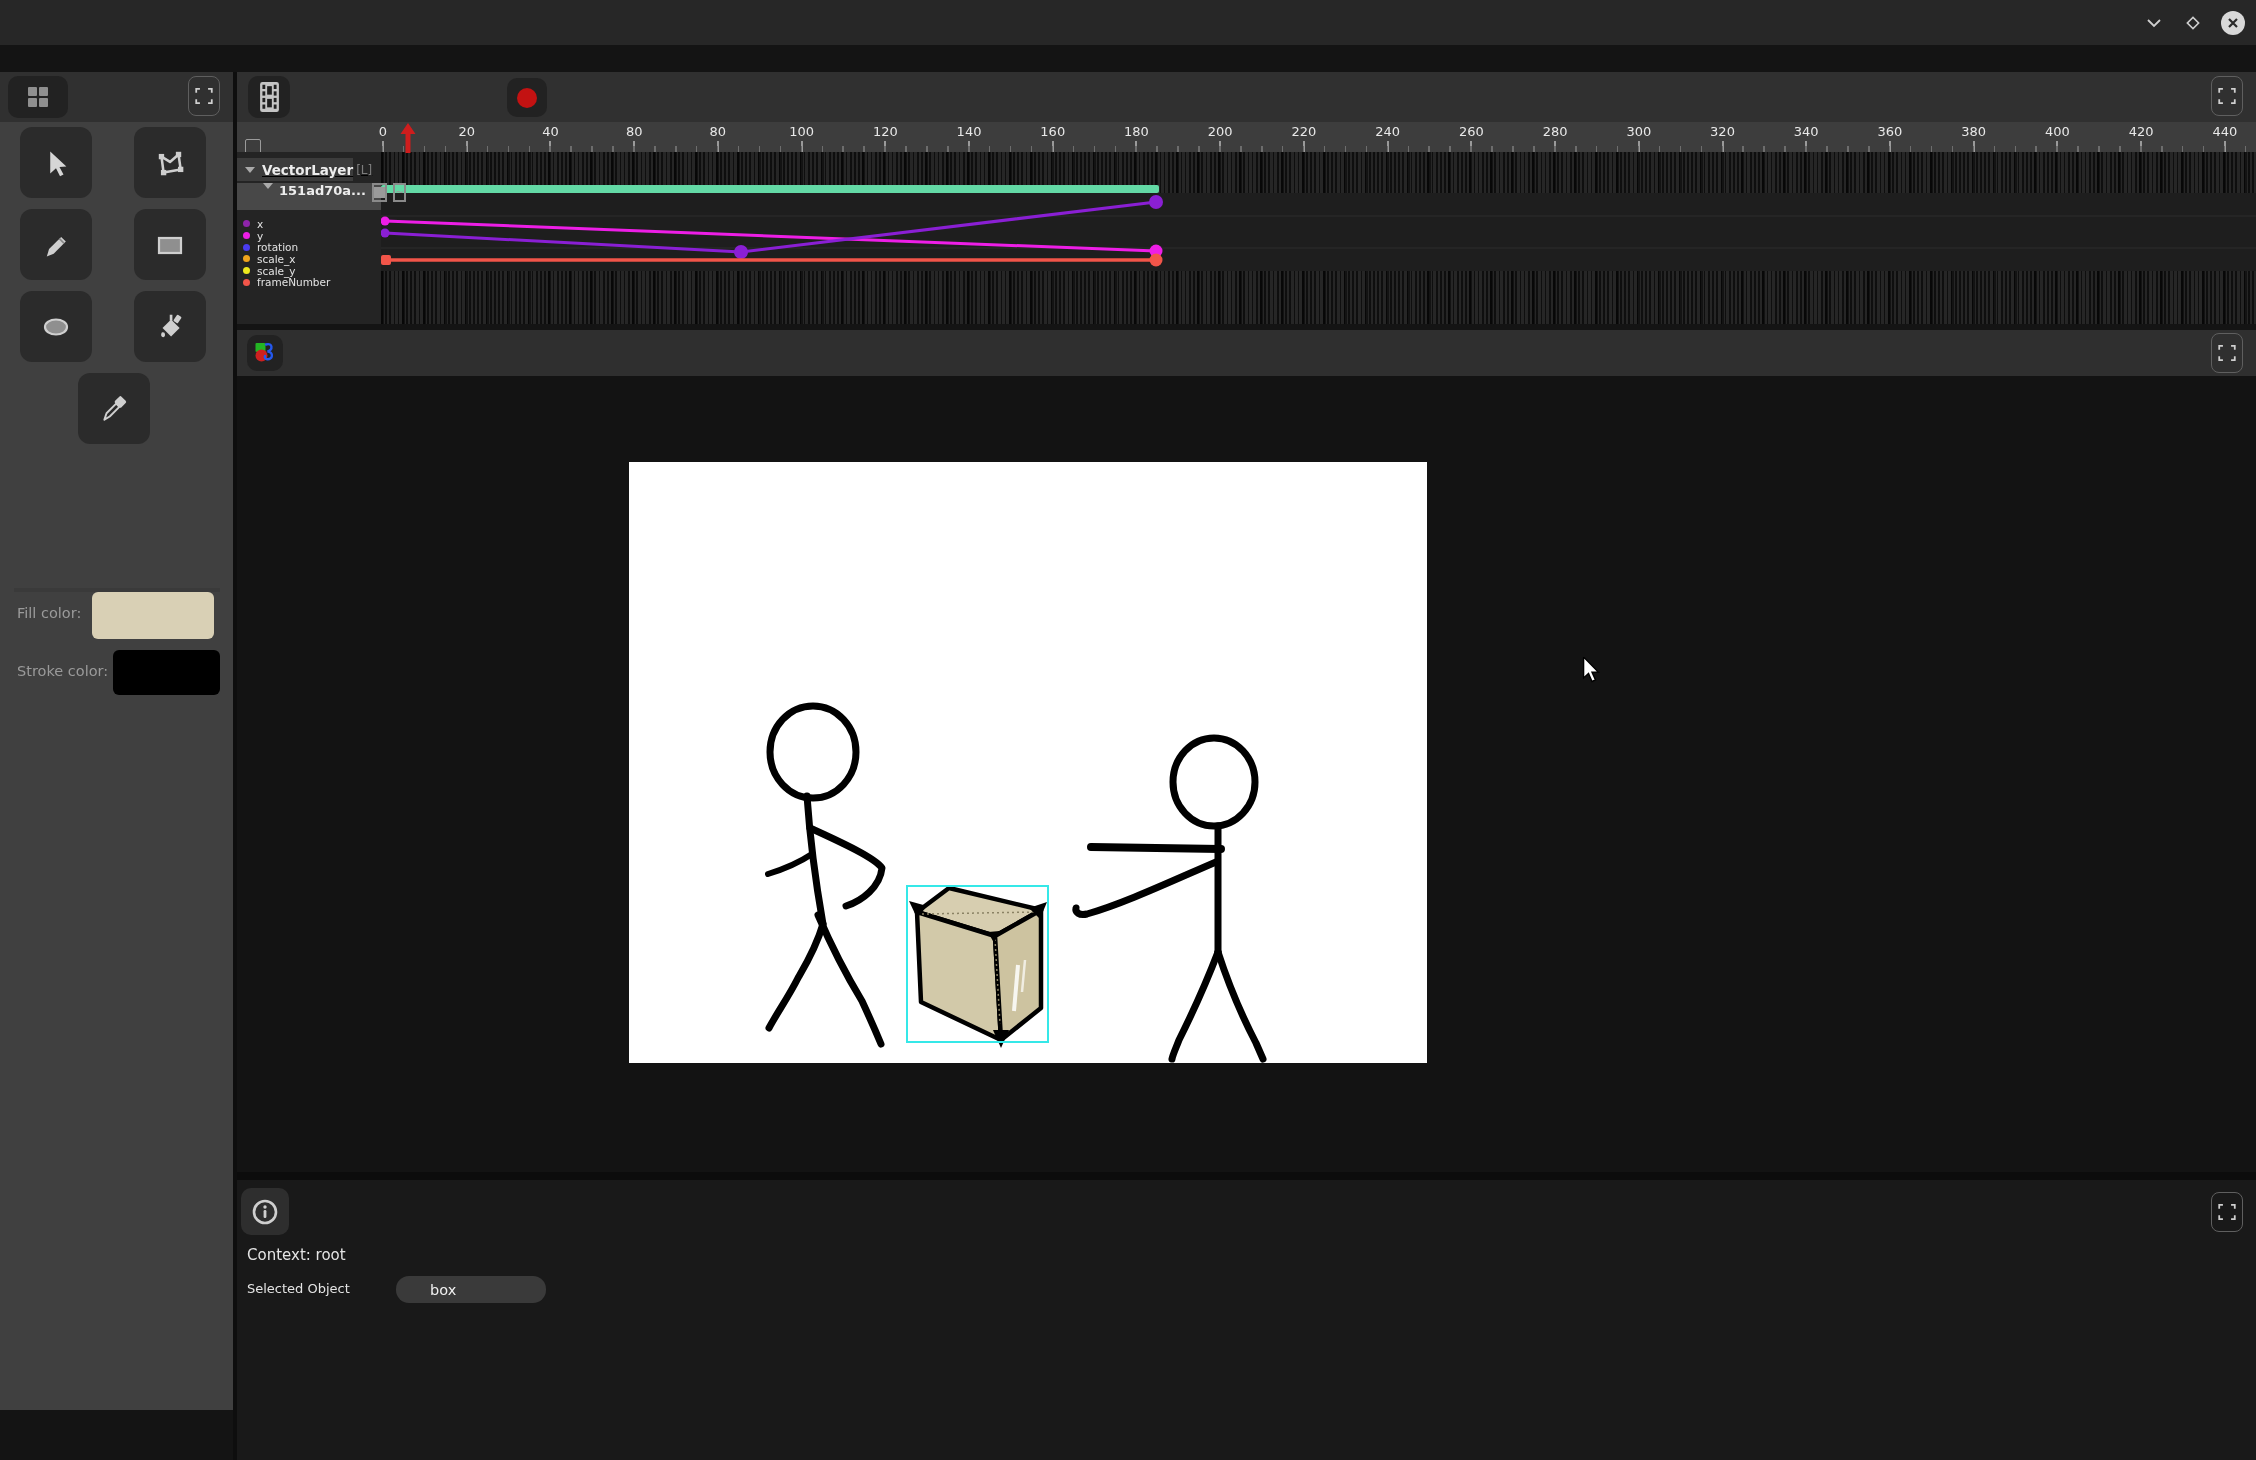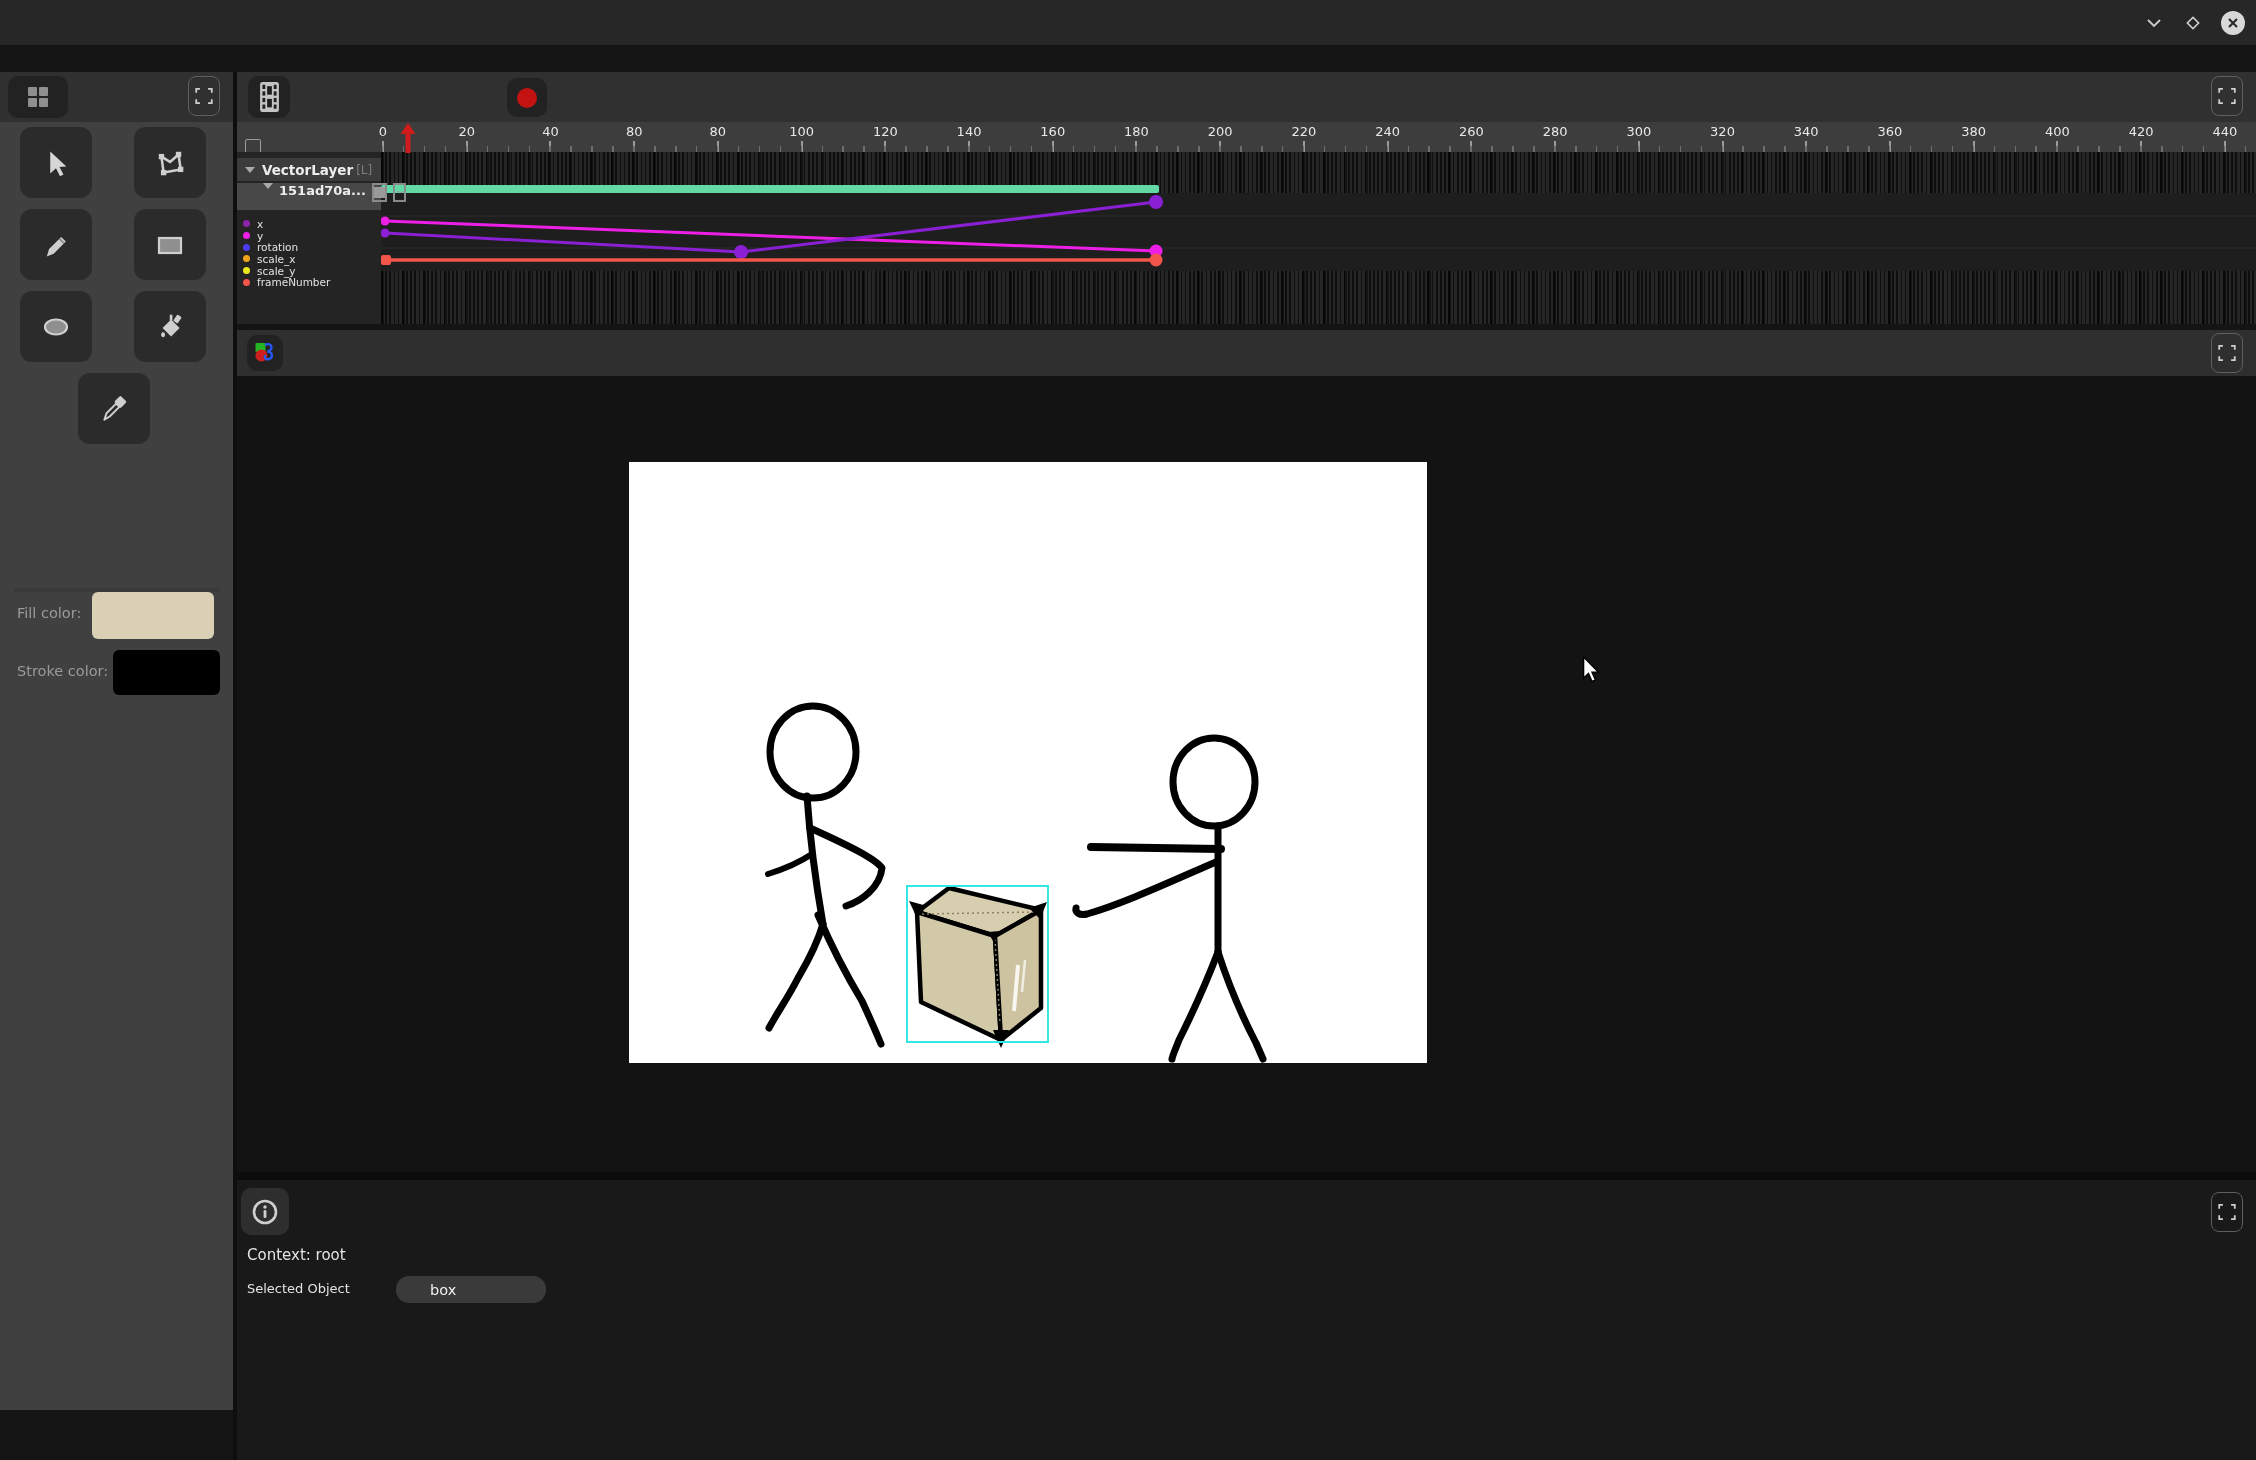--- a/index.html
+++ b/index.html
@@ -52,22 +52,22 @@
           background:
             repeating-linear-gradient(90deg, rgba(0,0,0,.62) 0 1.7px, transparent 1.7px 4.186px),
             repeating-linear-gradient(90deg, rgba(0,0,0,.5) 0 3px, transparent 3px 20.93px),
             #262626; }
   .band1 { top:30px; height:41px; }
   .band2 { top:149px; height:53px; }
   .curvearea { position:absolute; left:144px; top:71px; width:1875px; height:78px; background:#1e1e1e; }
   .layerbar { position:absolute; left:144px; top:63px; width:778px; height:8px;
           background:#63d9a5; border-radius:2px; }
   .layercol { position:absolute; left:0; top:30px; width:144px; height:172px; background:#242424; }
-  .row-layer { position:absolute; left:0; top:6px; width:144px; height:23px; background:#3c3c3c;
-          display:flex; align-items:center; gap:7px; padding-left:8px; }
+  .row-layer { position:absolute; left:0; top:6px; width:116px; height:23px; background:#3c3c3c;
+          display:flex; align-items:center; gap:7px; padding-left:8px;text-decoration:underline; }
   .row-object { position:absolute; left:0; top:31px; width:144px; height:27px; background:#484848;
           display:flex; gap:6px; padding-left:26px; }
   .disc { width:0; height:0; border-left:5px solid transparent; border-right:5px solid transparent;
           border-top:6px solid #aaa; }
   .lname { color:#ededed; font-size:13.5px; font-weight:bold; }
   .lsuffix { color:#7d7d7d; font-size:12px; margin-left:-4px; }
   .oname { color:#ededed; font-size:13px; font-weight:bold; }
   .mini-btn { width:19px; height:19px; border:2px solid #8a8a8a; background:transparent;
           display:flex; align-items:center; justify-content:center; }
   .mini-fill { width:11px; height:11px; background:#9a9a9a; }

